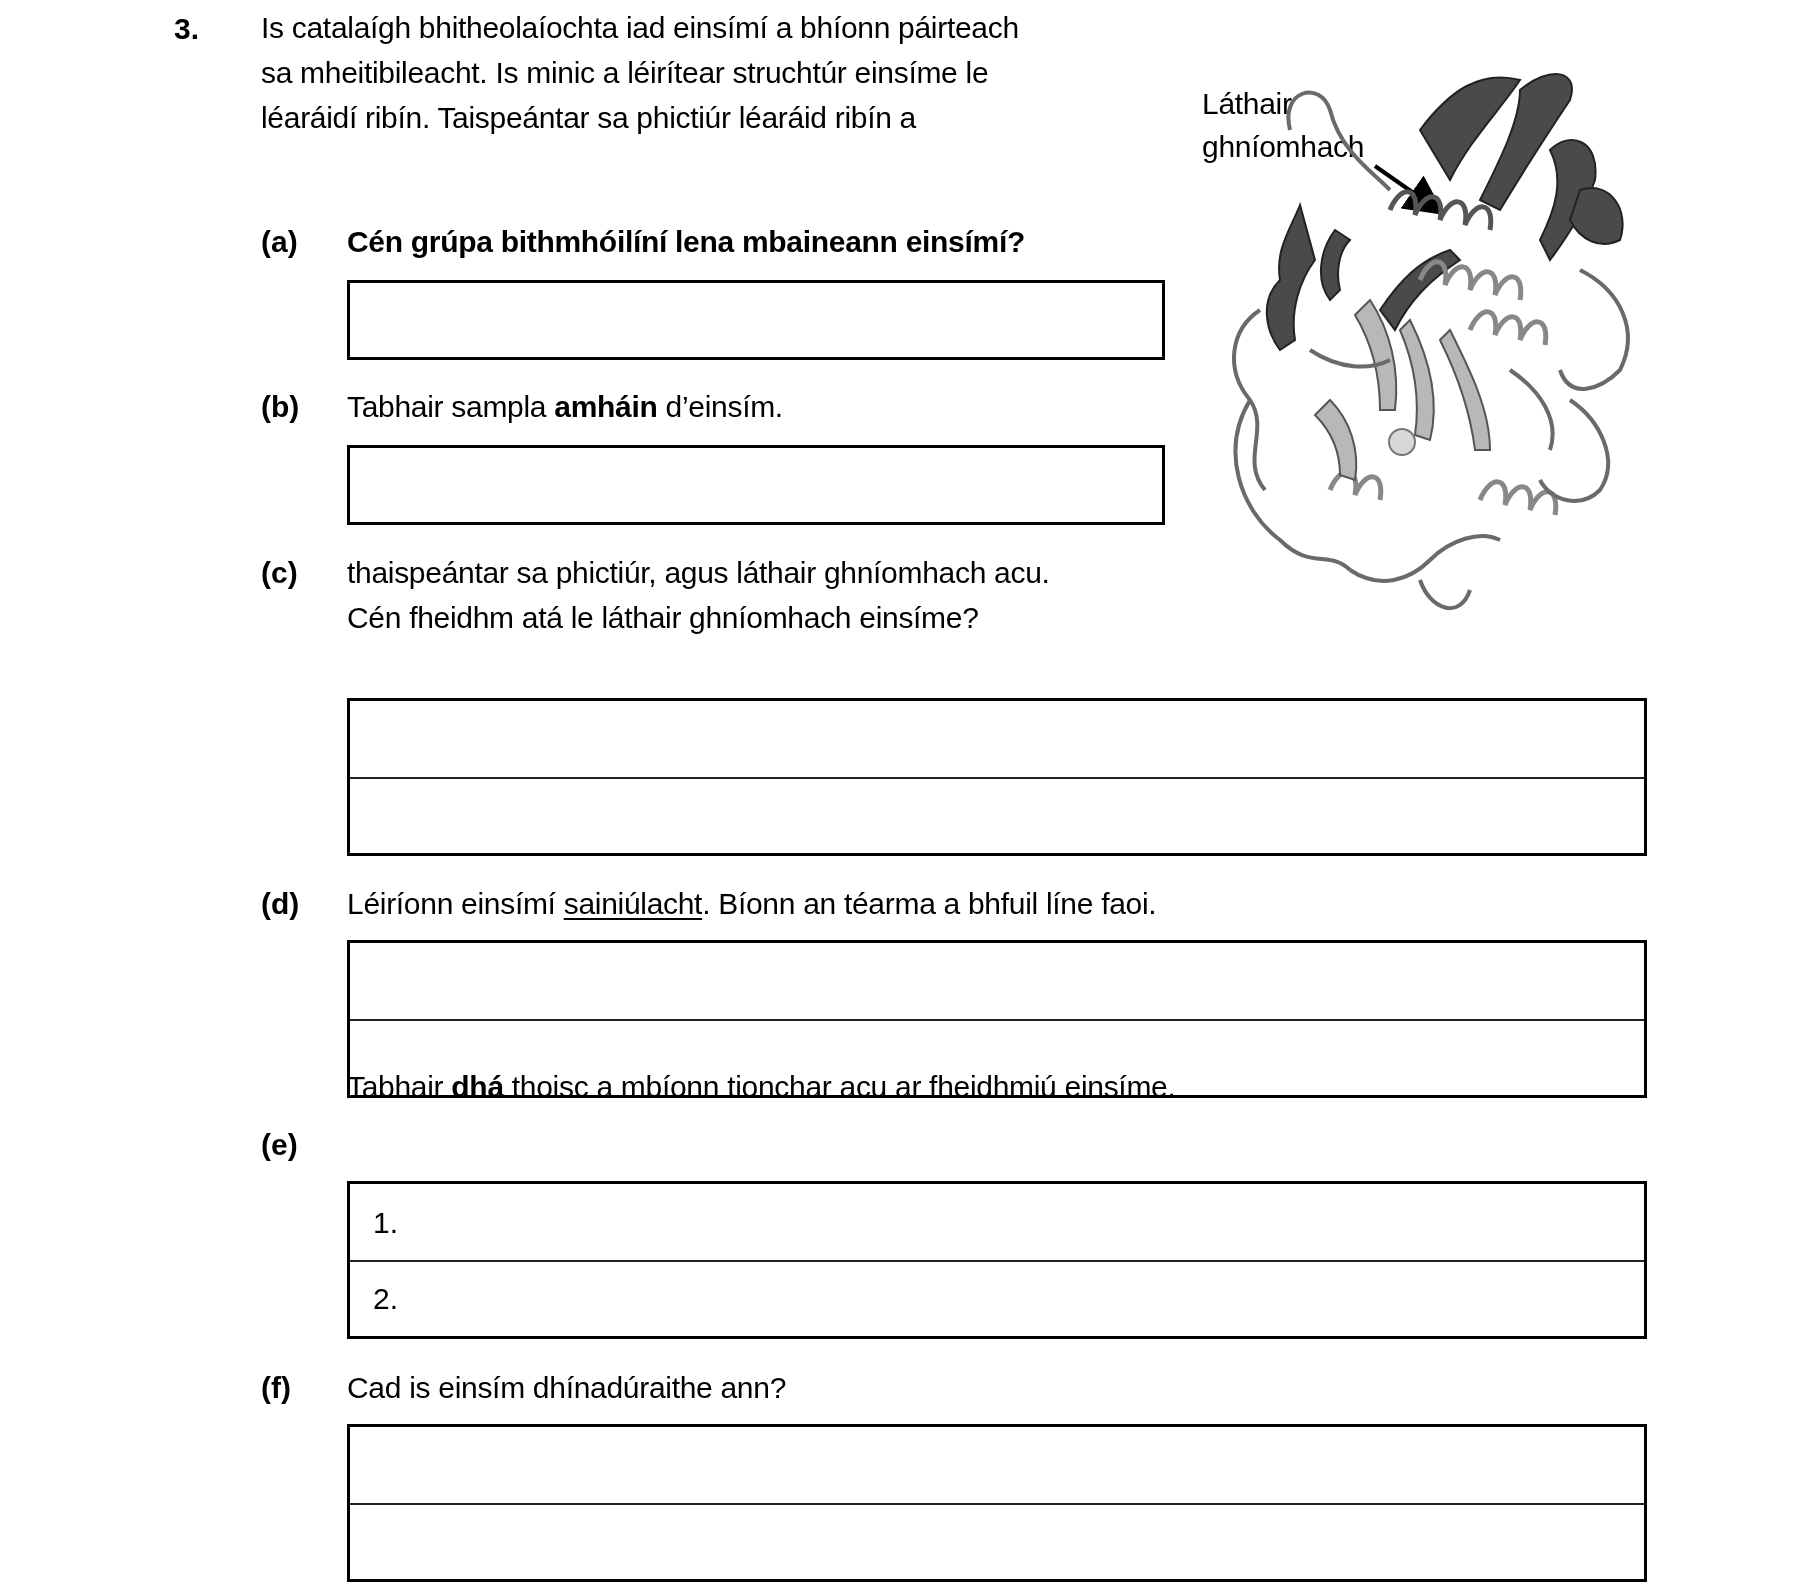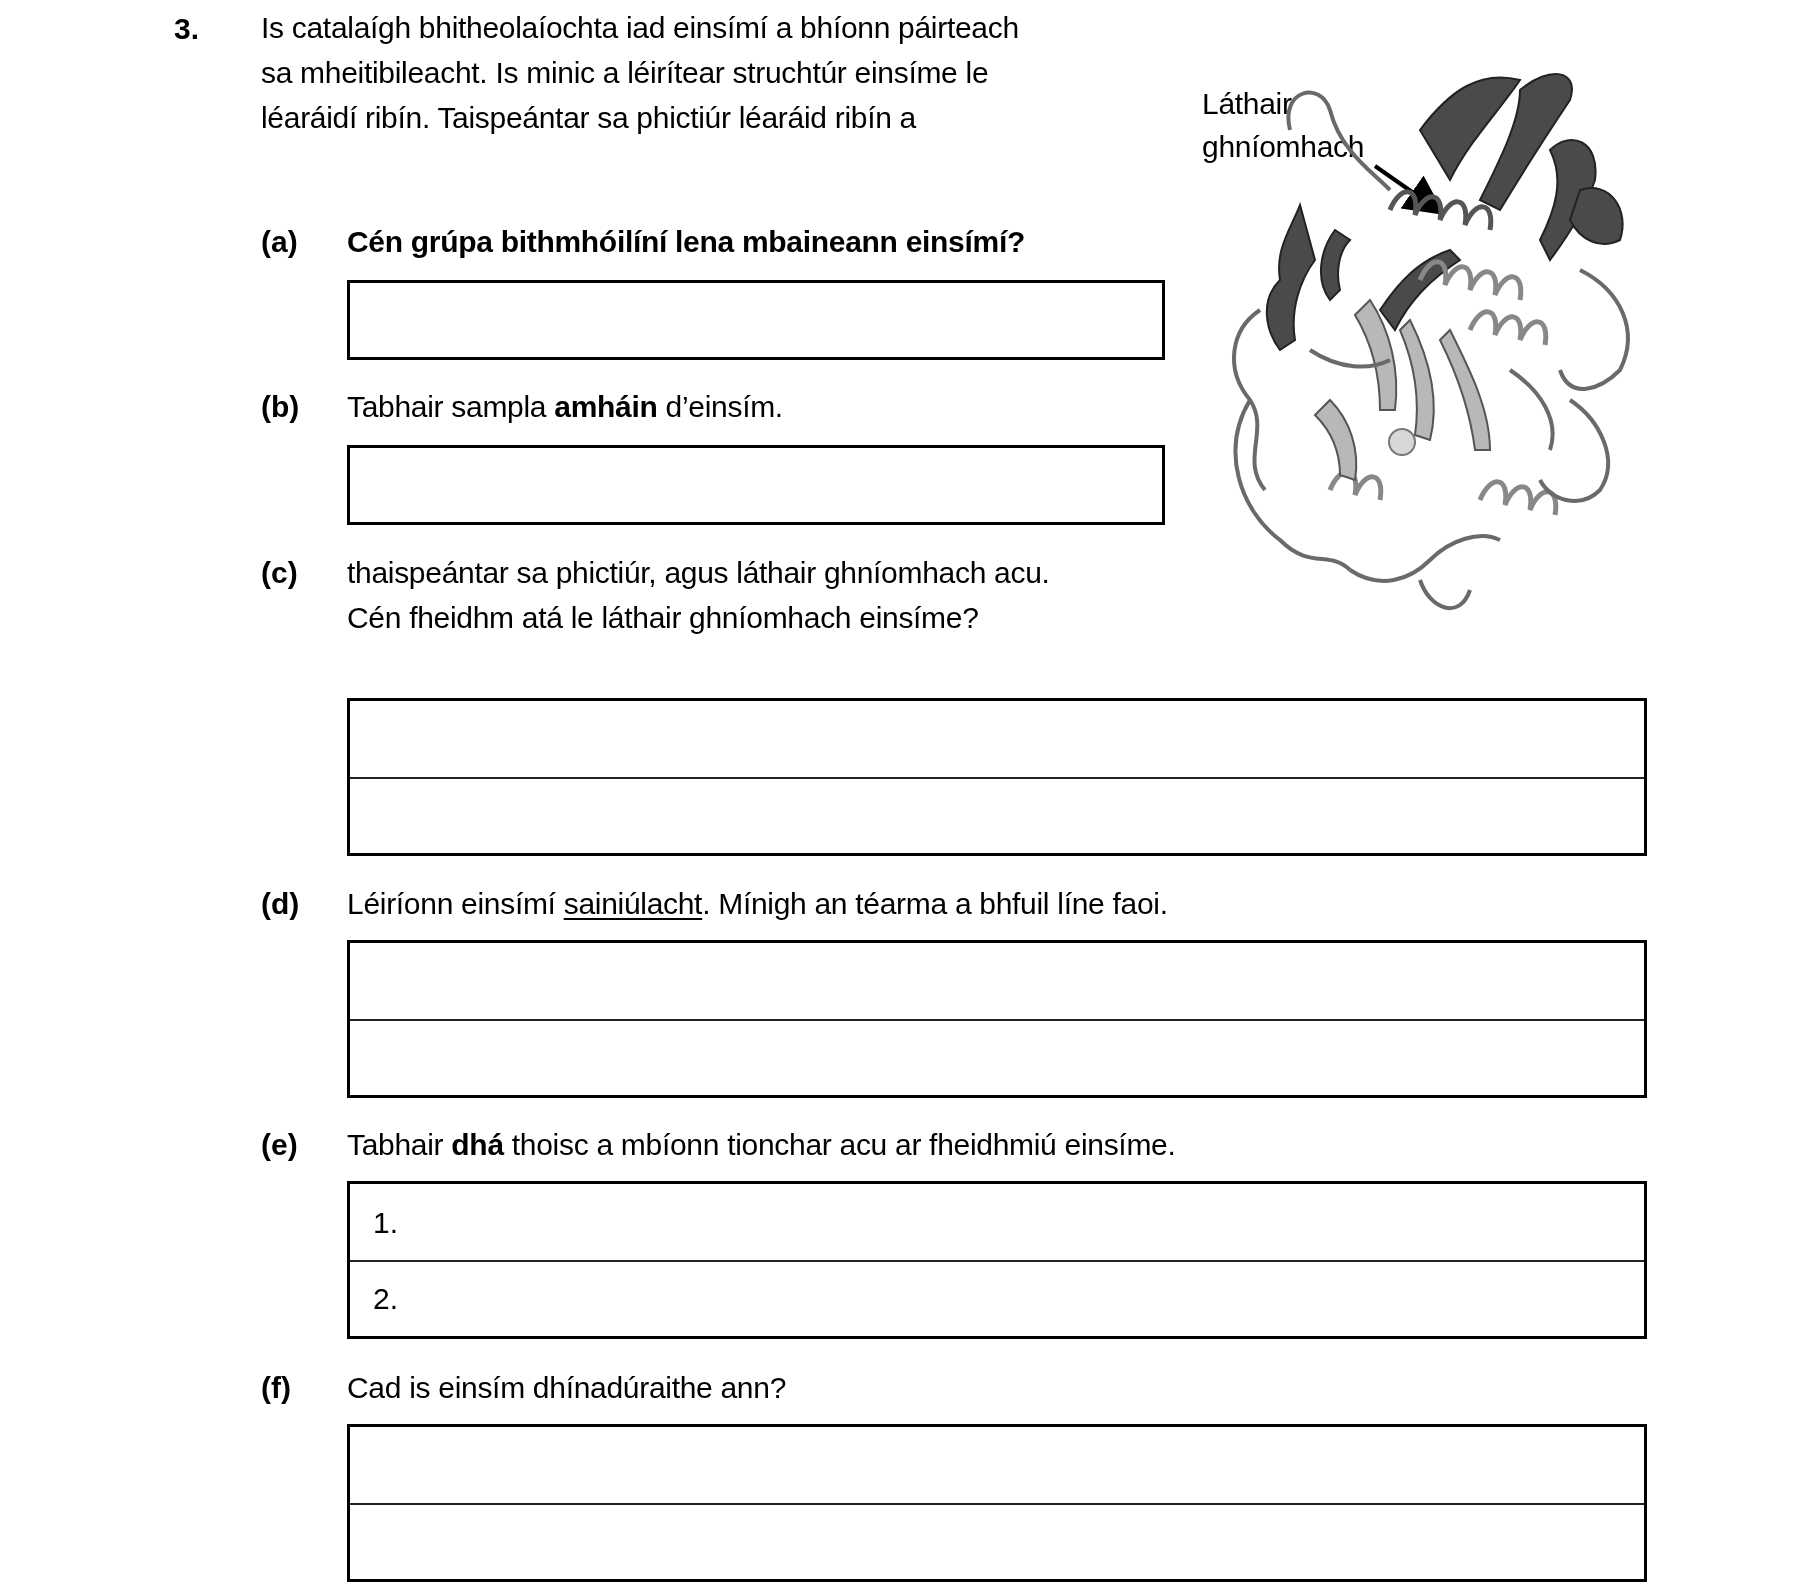--- a/index.html
+++ b/index.html
@@ -94,27 +94,27 @@
 <div class="abs lbl" style="left:261px; top:550px;">(c)</div>
 <div class="abs" style="left:347px; top:550px;">
   <div class="txt">thaispeántar sa phictiúr, agus láthair ghníomhach acu.</div>
   <div class="txt">Cén fheidhm atá le láthair ghníomhach einsíme?</div>
 </div>
 <div class="box" style="left:347px; top:698px; width:1300px; height:158px;">
   <div class="divider" style="top:76px;"></div>
 </div>
 
 <div class="abs lbl" style="left:261px; top:881px;">(d)</div>
-<div class="abs txt" style="left:347px; top:881px;"><span>Léiríonn einsímí </span><u>sainiúlacht</u><span>.  Mínigh an téarma a bhfuil líne faoi.</span></div>
+<div class="abs txt" style="left:347px; top:881px;"><span>Léiríonn einsímí </span><u>sainiúlacht</u><span>.  Bíonn an téarma a bhfuil líne faoi.</span></div>
 <div class="box" style="left:347px; top:940px; width:1300px; height:158px;">
   <div class="divider" style="top:76px;"></div>
 </div>
 
 <div class="abs lbl" style="left:261px; top:1122px;">(e)</div>
-<div class="abs txt" style="left:347px; top:1122px;"><span>Tabhair </span><b>dhá</b><span> thoisc a mbíonn tionchar acu ar fheidhmiú einsíme.</span></div>
+<div class="abs txt" style="left:347px; top:1064px;"><span>Tabhair </span><b>dhá</b><span> thoisc a mbíonn tionchar acu ar fheidhmiú einsíme.</span></div>
 <div class="box" style="left:347px; top:1181px; width:1300px; height:158px;">
   <div class="row" style="top:0; height:76px;">
     <span class="rownum" style="top:24px;">1.</span>
   </div>
   <div class="divider" style="top:76px;"></div>
   <div class="row" style="top:78px; height:76px;">
     <span class="rownum" style="top:22px;">2.</span>
   </div>
 </div>
 

